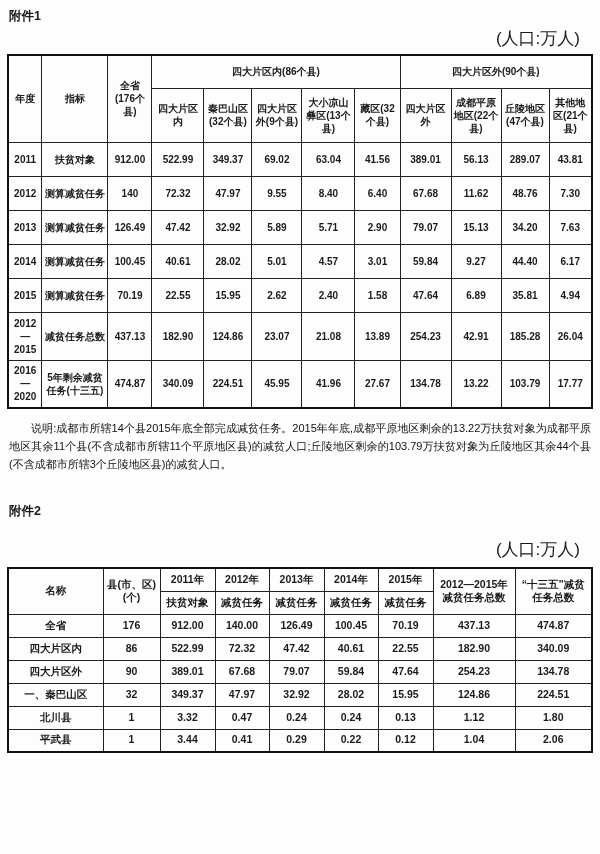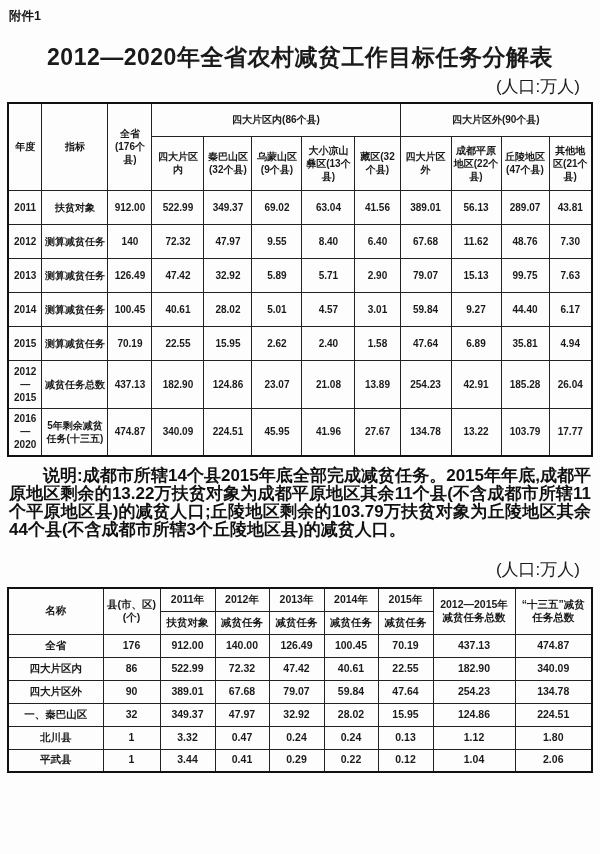--- a/index.html
+++ b/index.html
@@ -58,35 +58,34 @@
   .t2 th, .t2 td { font-size: 10.5px; line-height: 1.3; }
   .pre { white-space: pre-line; }
   tr.h33 { height: 33px; }
   tr.h54 { height: 54px; }
   tr.r34 { height: 34px; }
   tr.r48 { height: 48px; }
   tr.h23 { height: 23px; }
   tr.r23 { height: 23px; }
   .note {
     margin: 10px 9px 0 9px;
-    font-size: 17px;
+    font-size: 11px;
     line-height: 18px;
     text-align: justify;
     text-indent: 2em;
-    font-weight: bold;
+    font-weight: normal;
     color: #111;
   }
 </style>
 </head>
 <body>
 
 <div class="page">
 
   <div class="attach-label">附件1</div>
-  <div class="doc-title">2012—2020年全省农村减贫工作目标任务分解表</div>
   <div class="unit-note">(人口:万人)</div>
 
   <table class="t1">
     <colgroup>
       <col style="width:34px">
         <col style="width:66px">
         <col style="width:44px">
       <col style="width:52px">
         <col style="width:48px">
         <col style="width:50px">
@@ -101,21 +100,21 @@
       <tr class="h33">
         <th rowspan="2">年度</th>
         <th rowspan="2">指标</th>
         <th rowspan="2">全省(176个县)</th>
         <th colspan="5">四大片区内(86个县)</th>
         <th colspan="4">四大片区外(90个县)</th>
       </tr>
       <tr class="h54">
         <th>四大片区内</th>
         <th>秦巴山区(32个县)</th>
-        <th>乌蒙山区(9个县)</th>
+        <th>四大片区外(9个县)</th>
         <th>大小凉山彝区(13个县)</th>
         <th>藏区(32个县)</th>
         <th>四大片区外</th>
         <th>成都平原地区(22个县)</th>
         <th>丘陵地区(47个县)</th>
         <th>其他地区(21个县)</th>
       </tr>
     </thead>
     <tbody>
       <tr class="r34">
@@ -150,21 +149,21 @@
         <td class="pre">2013</td>
         <td>测算减贫任务</td>
         <td>126.49</td>
         <td>47.42</td>
         <td>32.92</td>
         <td>5.89</td>
         <td>5.71</td>
         <td>2.90</td>
         <td>79.07</td>
         <td>15.13</td>
-        <td>99.75</td>
+        <td>34.20</td>
         <td>7.63</td>
       </tr>
       <tr class="r34">
         <td class="pre">2014</td>
         <td>测算减贫任务</td>
         <td>100.45</td>
         <td>40.61</td>
         <td>28.02</td>
         <td>5.01</td>
         <td>4.57</td>
@@ -218,20 +217,21 @@
         <td>134.78</td>
         <td>13.22</td>
         <td>103.79</td>
         <td>17.77</td>
       </tr>
     </tbody>
   </table>
 
   <p class="note">说明:成都市所辖14个县2015年底全部完成减贫任务。2015年年底,成都平原地区剩余的13.22万扶贫对象为成都平原地区其余11个县(不含成都市所辖11个平原地区县)的减贫人口;丘陵地区剩余的103.79万扶贫对象为丘陵地区其余44个县(不含成都市所辖3个丘陵地区县)的减贫人口。</p>
 
+  <div class="attach-label second">附件2</div>
   <div class="unit-note second">(人口:万人)</div>
 
   <table class="t2">
     <colgroup>
       <col style="width:95px">
         <col style="width:57px">
         <col style="width:55px">
       <col style="width:54px">
         <col style="width:55px">
         <col style="width:54px">

